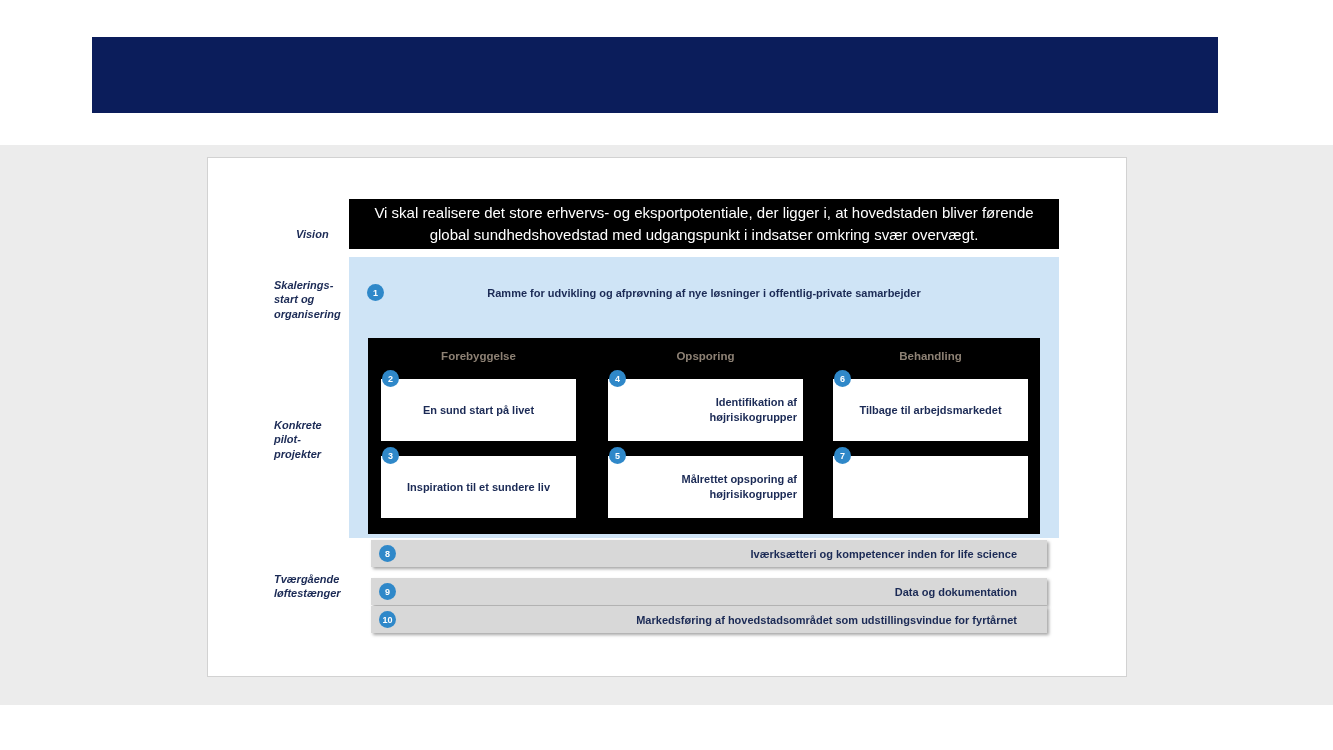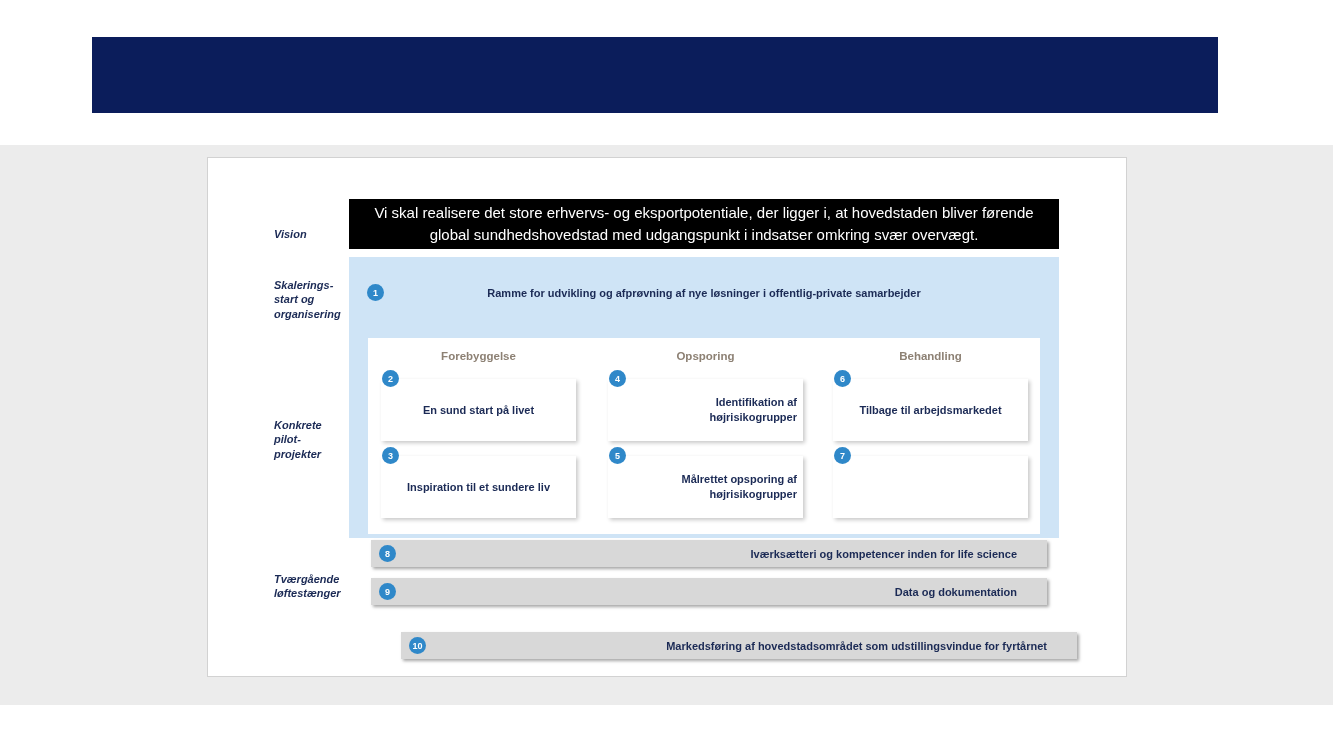--- a/index.html
+++ b/index.html
@@ -39,21 +39,21 @@
     position: absolute;
     left: 66px;
     width: 82px;
     font-size: 11px;
     font-weight: bold;
     font-style: italic;
     color: #1b2a55;
     line-height: 1.3;
     white-space: pre-line;
   }
-  .lbl-vision   { top: 69px; }
+  .lbl-vision   { top: 69px; margin-left: 22px; }
   .lbl-scaling  { top: 120px; }
   .lbl-projects { top: 260px; }
   .lbl-levers   { top: 414px; }
 
   
   .vision-banner {
     position: absolute;
     left: 141px; top: 41px;
     width: 710px; height: 50px;
     background: #000000;
@@ -104,21 +104,21 @@
     font-size: 11px;
     font-weight: bold;
     color: #1b2a55;
   }
 
   
   .pillars {
     position: absolute;
     left: 19px; top: 81px;
     width: 672px; height: 196px;
-    background: #ffffff;
+    background: #000000;
   }
   .pillar-header {
     position: absolute;
     top: 12px;
     width: 195px;
     text-align: center;
     font-size: 11.5px;
     font-weight: bold;
     color: #8d8174;
   }
@@ -164,21 +164,21 @@
     left: 163px;
     width: 676px; height: 27px;
     background: #d8d8d8;
     box-shadow: 2px 2px 3px rgba(0,0,0,0.35);
     display: flex;
     align-items: center;
     justify-content: center;
   }
   .lb-0 { top: 382px; }
   .lb-1 { top: 420px; }
-  .lb-2 { top: 474px; margin-left: 30px; }
+  .lb-2 { top: 448px; }
   .lever-circle {
     position: absolute;
     left: 8px; top: 5px;
   }
   .lever-text {
     font-size: 11px;
     font-weight: bold;
     color: #1b2a55;
     text-align: right;
     width: 100%;

